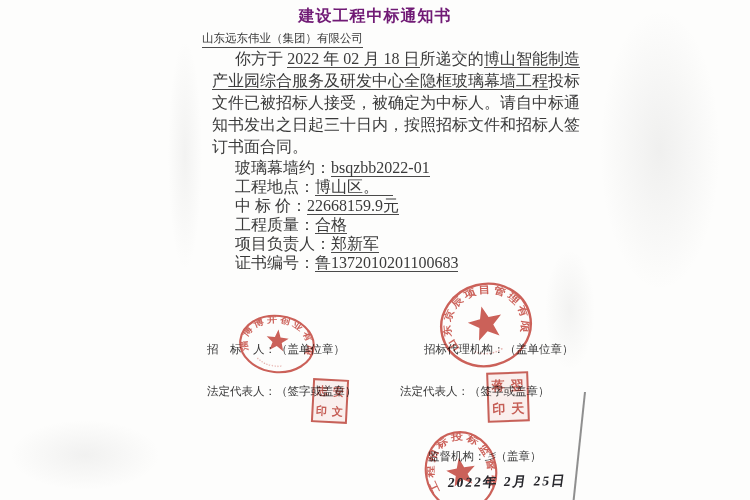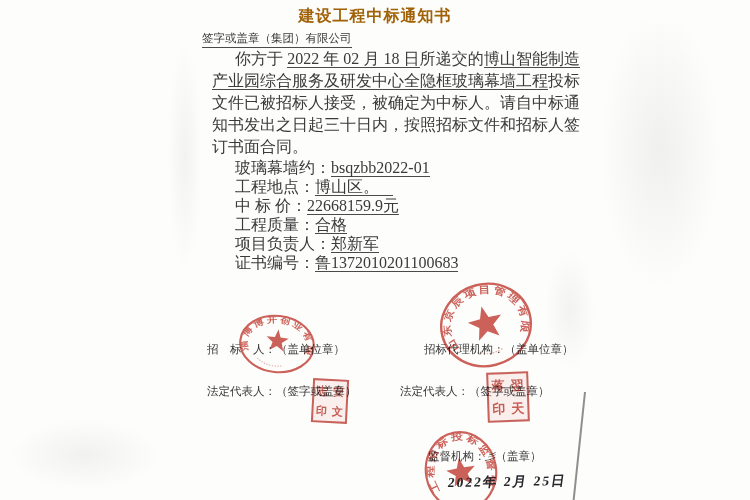--- a/index.html
+++ b/index.html
@@ -10,21 +10,21 @@
   
   .smudge{position:absolute;pointer-events:none;}
   .sm1{left:600px;top:10px;width:120px;height:280px;background:radial-gradient(closest-side,rgba(120,120,120,.10),transparent);}
   .sm2{left:168px;top:40px;width:34px;height:230px;background:radial-gradient(closest-side,rgba(120,120,120,.08),transparent);}
   .sm3{left:10px;top:420px;width:150px;height:70px;background:radial-gradient(closest-side,rgba(120,120,120,.09),transparent);}
   .sm4{left:545px;top:250px;width:50px;height:120px;background:radial-gradient(closest-side,rgba(120,120,120,.08),transparent);}
   .scan-edge{position:absolute;left:584px;top:392px;width:2px;height:112px;background:#555;opacity:.65;transform:rotate(6deg);transform-origin:top center;}
 
   .title{
     position:absolute;left:0;top:6px;width:100%;text-align:center;
-    font-size:16px;font-weight:bold;letter-spacing:1px;color:#a16207;
+    font-size:16px;font-weight:bold;letter-spacing:1px;color:#701a75;
   }
   .addressee{
     position:absolute;left:202px;top:31px;font-size:11.5px;
     border-bottom:1px solid #4a4a4a;padding-bottom:1px;
   }
   .content{position:absolute;left:212px;top:48px;width:368px;font-size:16px;}
   .lead{margin:0;line-height:22px;text-indent:23px;text-align:justify;}
   .row{margin:0;line-height:19px;text-indent:23px;text-align:justify;}
   .u{border-bottom:1px solid #4a4a4a;}
   .u-tail{border-bottom:1px solid #4a4a4a;padding-right:14px;}
@@ -68,21 +68,21 @@
 <div class="page">
 
   <div class="smudge sm1"></div>
   <div class="smudge sm2"></div>
   <div class="smudge sm3"></div>
   <div class="smudge sm4"></div>
   <div class="scan-edge"></div>
 
   <div class="title">建设工程中标通知书</div>
 
-  <div class="addressee">签字或盖章（集团）有限公司</div>
+  <div class="addressee">山东远东伟业（集团）有限公司</div>
 
   <div class="content">
     <p class="lead"><span>你方于 </span><span class="u">2022 年 02 月 18 日</span><span>所递交的</span><span class="u">博山智能制造产业园综合服务及研发中心全隐框玻璃幕墙工程</span><span>投标文件已被招标人接受，被确定为中标人。请自中标通知书发出之日起三十日内，按照招标文件和招标人签订书面合同。</span></p>
 
     <p class="row"><span>玻璃幕墙约：</span><span class="u">bsqzbb2022-01</span></p>
     <p class="row"><span>工程地点：</span><span class="u-tail">博山区。</span></p>
     <p class="row"><span>中 标 价：</span><span class="u">22668159.9元</span></p>
     <p class="row"><span>工程质量：</span><span class="u">合格</span></p>
     <p class="row"><span>项目负责人：</span><span class="u">郑新军</span></p>
     <p class="row"><span>证书编号：</span><span class="u">鲁1372010201100683</span></p>

